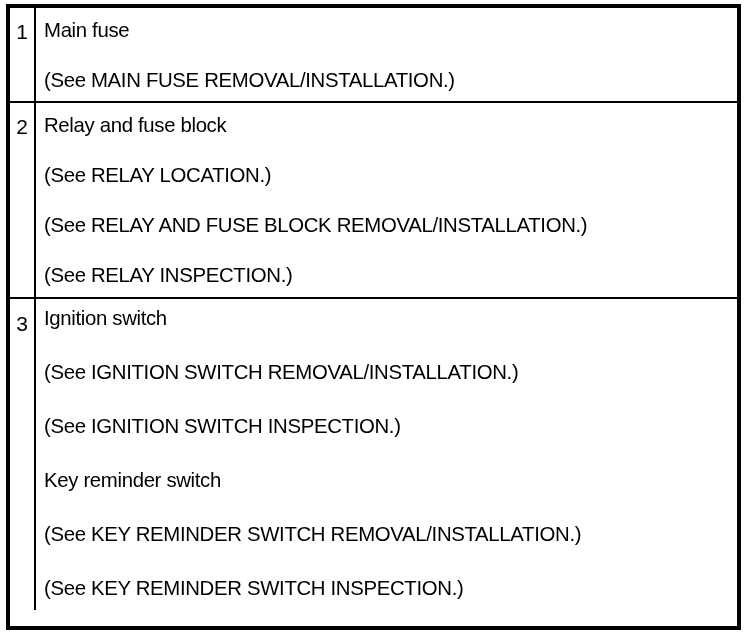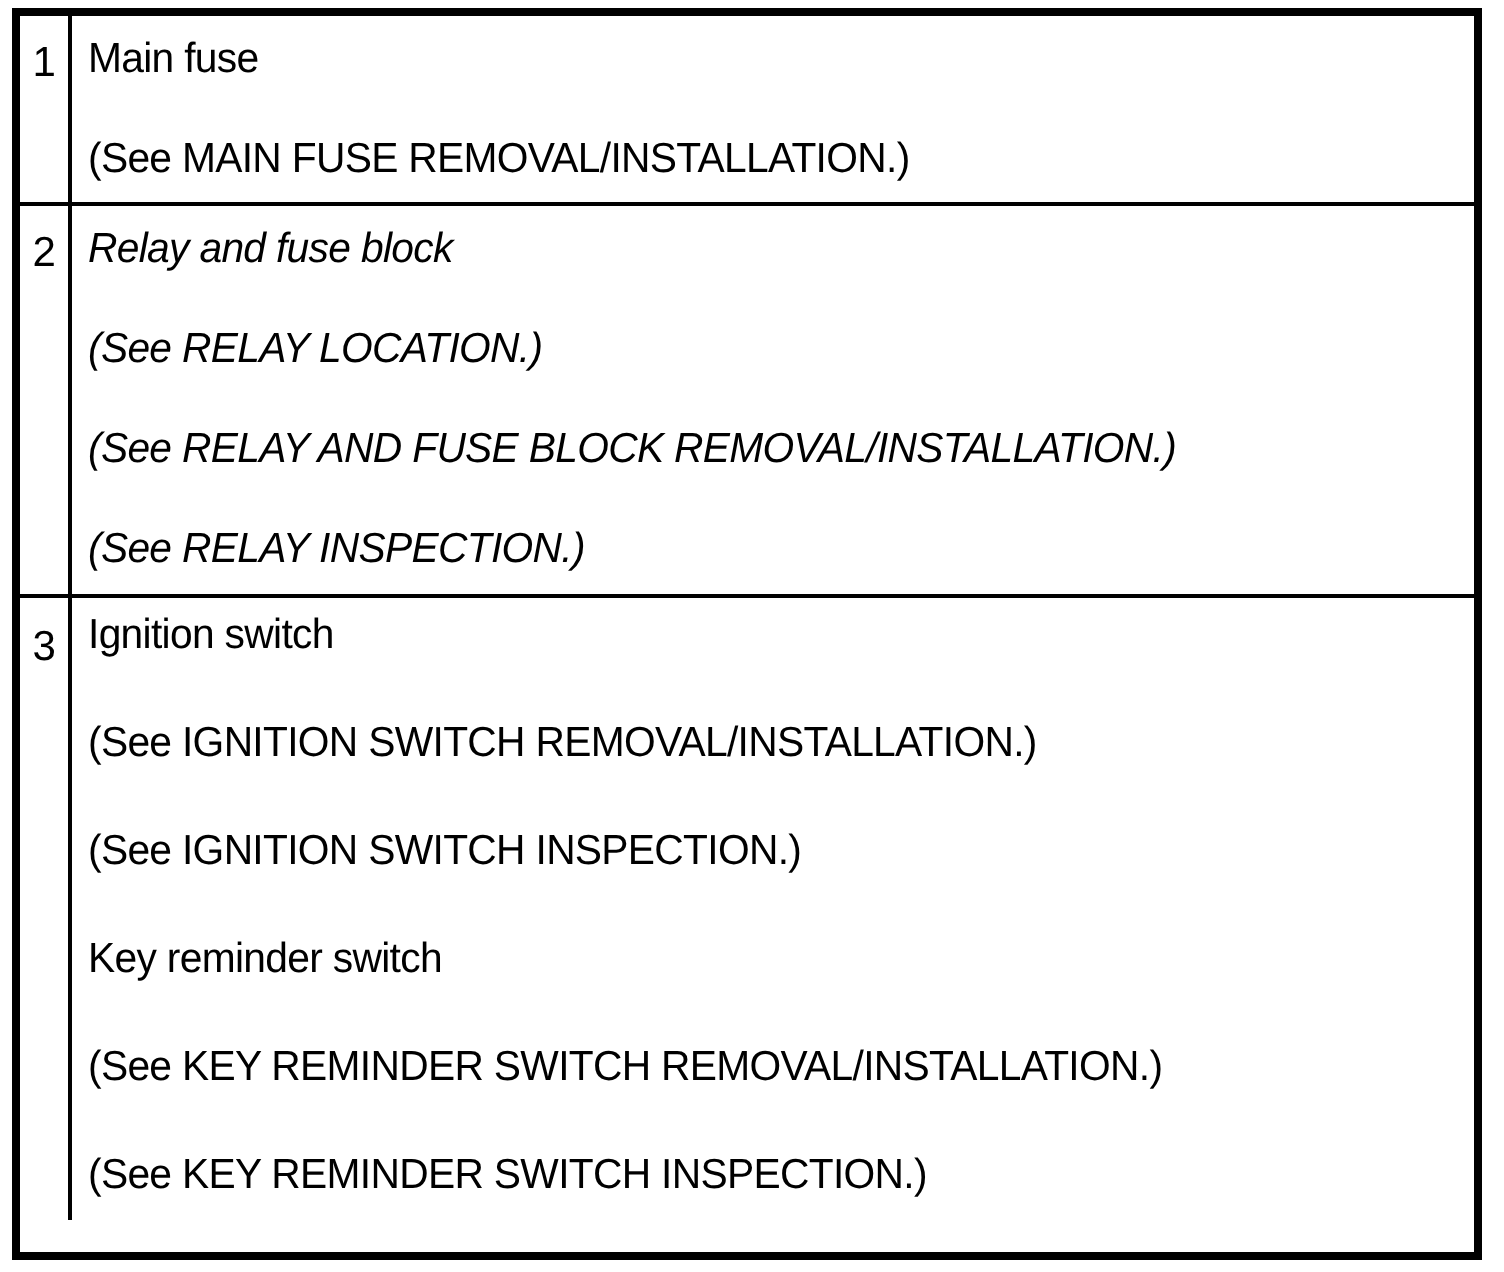--- a/index.html
+++ b/index.html
@@ -71,21 +71,21 @@
   .content-line + .content-line {
     margin-top: 27px;
   }
 
   
   #row-1 .content-line + .content-line { margin-top: 29px; }
   #row-2 .content-line + .content-line { margin-top: 29px; }
   #row-3 .content-line + .content-line { margin-top: 33px; }
 
   #row-1 .row-content-cell { padding-top: 11px; padding-bottom: 11px; }
-  #row-2 .row-content-cell { padding-top: 11px; padding-bottom: 12px; font-style: italic; }
+  #row-2 .row-content-cell { padding-top: 11px; padding-bottom: 12px; }
   #row-3 .row-content-cell { padding-top: 8px; padding-bottom: 12px; }
 
   #row-1 .row-number-cell { padding-top: 13px; }
   #row-2 .row-number-cell { padding-top: 13px; }
   #row-3 .row-number-cell { padding-top: 14px; }
 </style>
 </head>
 <body>
 
 <div id="component-table">

